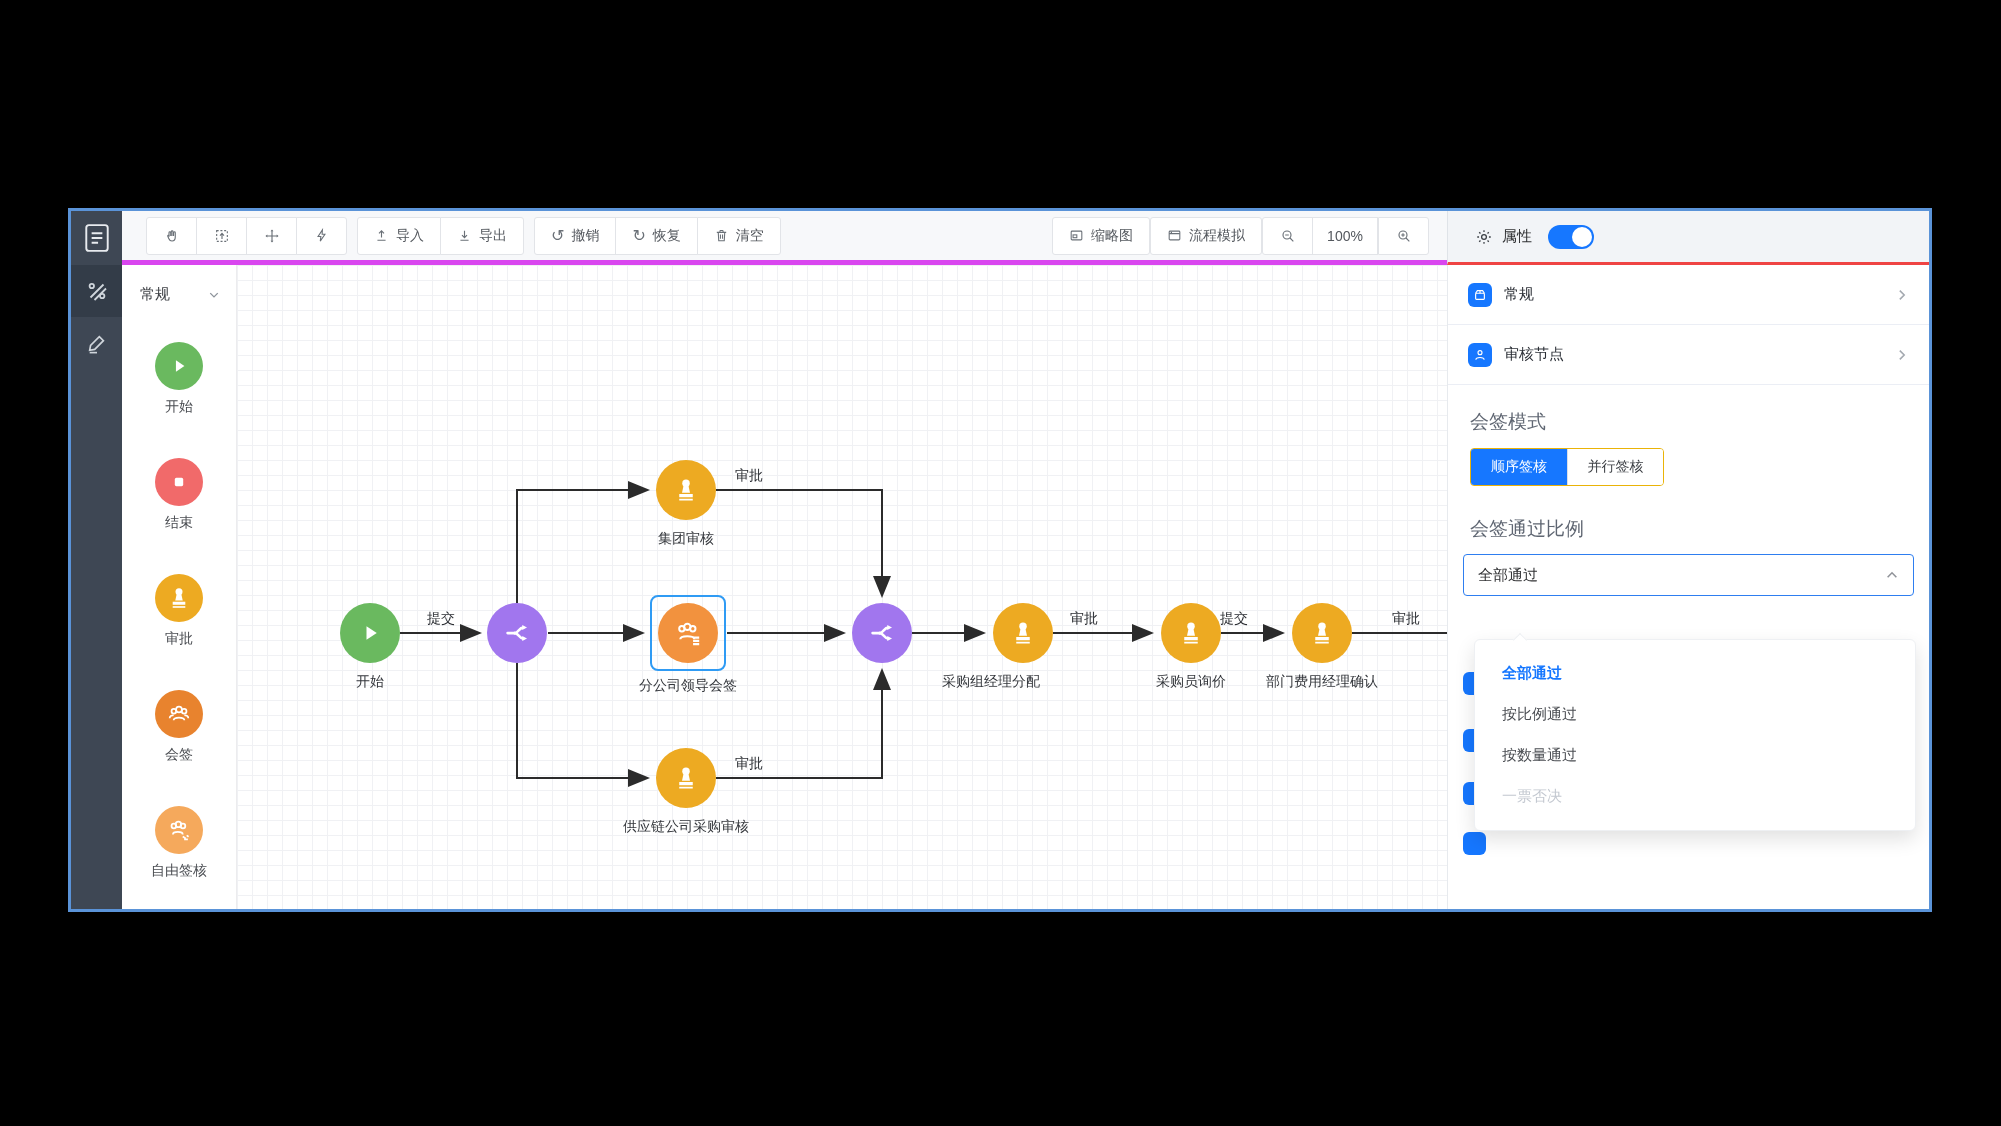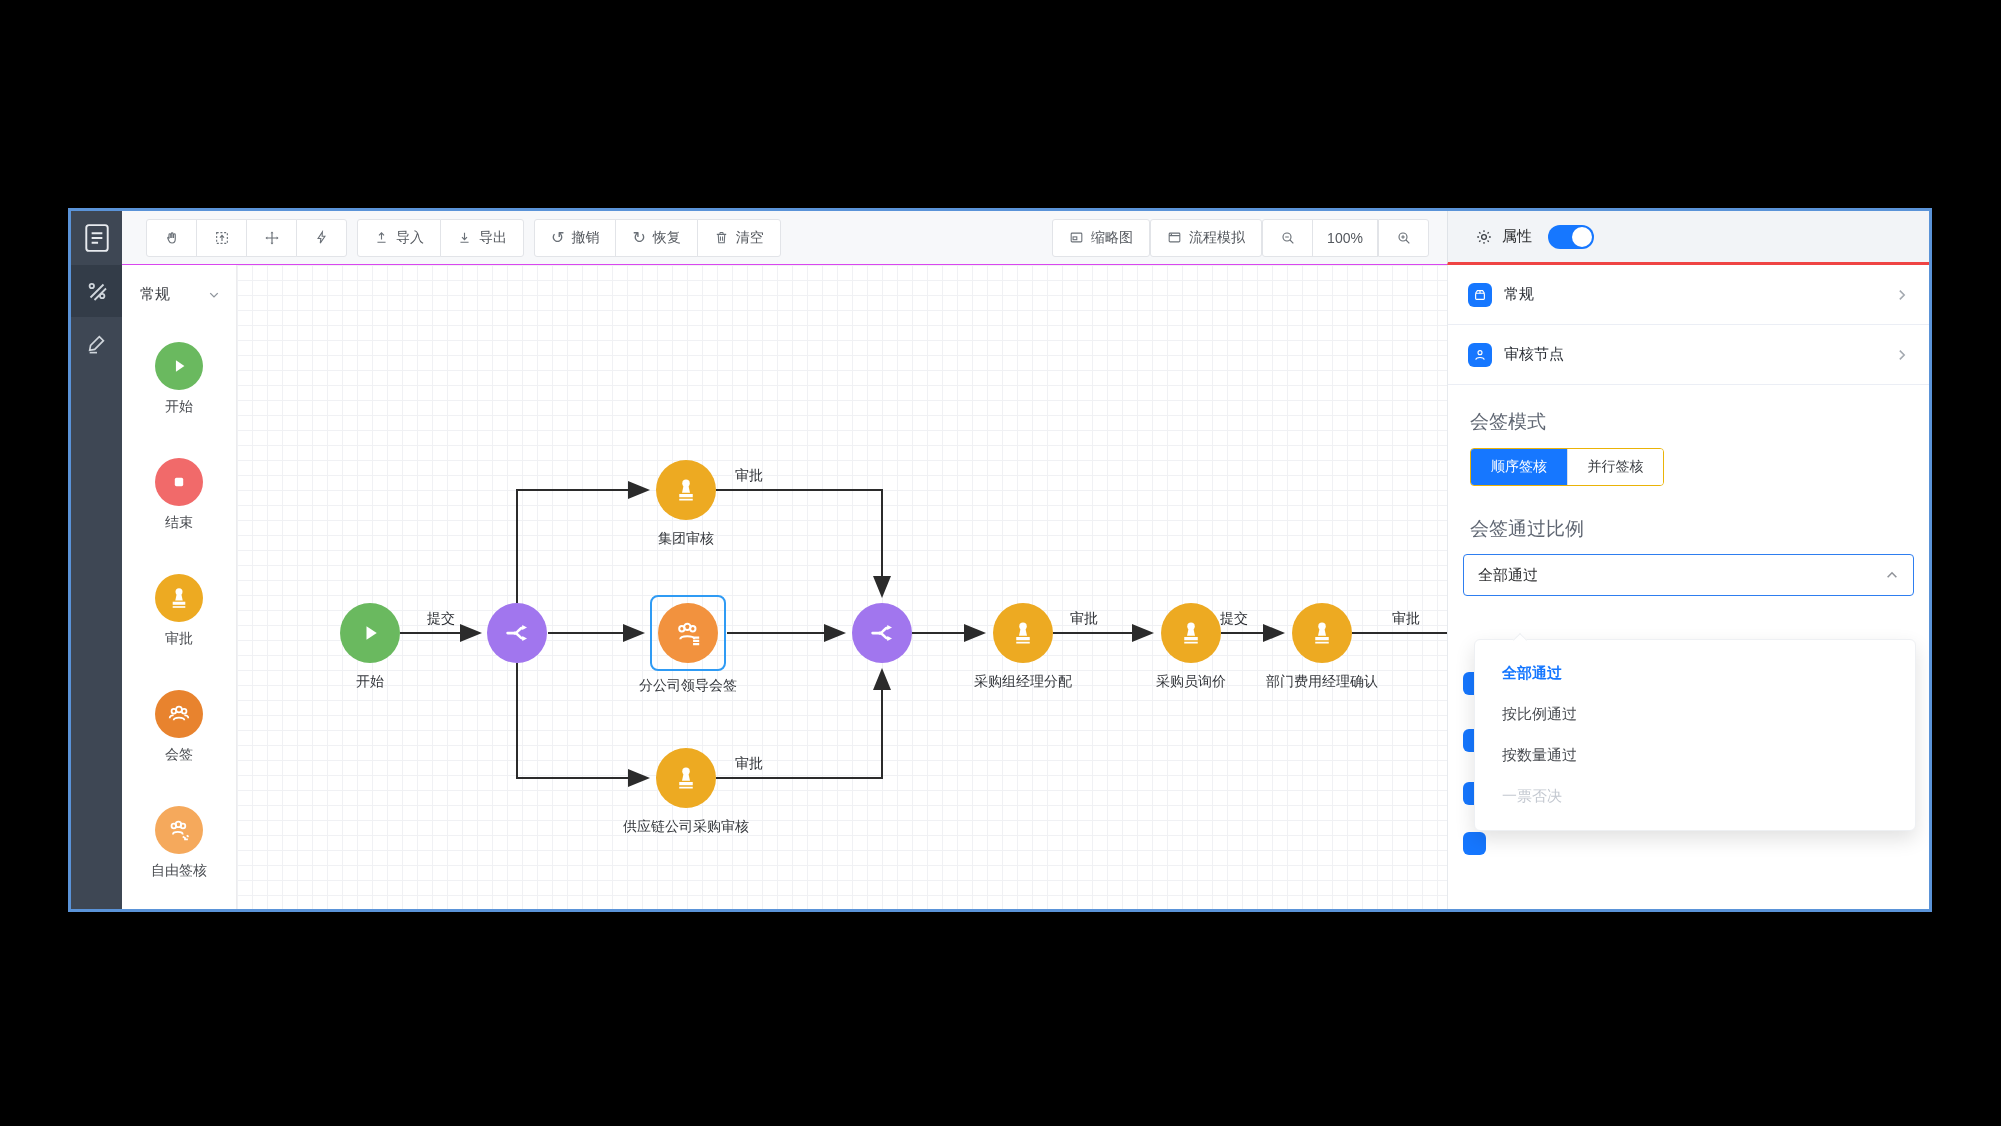--- a/index.html
+++ b/index.html
@@ -8,21 +8,21 @@
   .app{position:absolute;left:68px;top:208px;width:1864px;height:704px;border:3px solid #5a93d8;
     background:#fff;display:flex;}
   
   .rail{width:51px;background:#3e4754;flex:0 0 51px;display:flex;flex-direction:column;align-items:center;}
   .rail-logo{width:51px;height:54px;display:flex;align-items:center;justify-content:center;}
   .rail-item{width:51px;height:52px;display:flex;align-items:center;justify-content:center;color:#c9cfd6;}
   .rail-item.active{background:#333c48;}
   
   .main{flex:1;display:flex;flex-direction:column;min-width:0;}
   .topbar{height:54px;flex:0 0 54px;display:flex;}
-  .toolbar{flex:1;background:#f7f8fa;border-bottom:1px solid #d946ef;display:flex;align-items:center;
+  .toolbar{flex:1;background:#f7f8fa;border-bottom:5px solid #d946ef;display:flex;align-items:center;
     padding-left:24px;color:#54585e;}
   .tb-group{display:flex;}
   .tb-btn{height:38px;background:#fff;border:1px solid #e2e4e8;display:flex;align-items:center;
     justify-content:center;gap:7px;font-size:14px;color:#54585e;cursor:pointer;}
   .tb-btn.icon-only{width:51px;}
   .tb-btn.with-text{padding:0 16px;}
   .tb-group .tb-btn + .tb-btn{margin-left:-1px;}
   .tb-group .tb-btn:first-child{border-radius:3px 0 0 3px;}
   .tb-group .tb-btn:last-child{border-radius:0 3px 3px 0;}
   .tb-group .tb-btn:only-child{border-radius:3px;}
@@ -374,21 +374,21 @@
         </div>
 
         <div class="node" style="left: 756px; top: 338px; background-color: rgb(237, 170, 34);">
           <svg width="30" height="30" viewBox="0 0 24 24">
             <circle cx="12" cy="6.6" r="3" fill="#fff"></circle>
               <path d="M10 8.8 L8.8 14.2 H15.2 L14 8.8 Z" fill="#fff"></path>
             <rect x="6.6" y="15.2" width="10.8" height="2.6" fill="#fff"></rect>
               <rect x="6.6" y="19" width="10.8" height="1.4" fill="#fff"></rect>
           </svg>
         </div>
-        <div class="nlabel" style="left:706px;top:408px">采购组经理分配</div>
+        <div class="nlabel" style="left:674px;top:408px">采购组经理分配</div>
 
         <div class="node" style="left: 924px; top: 338px; background-color: rgb(237, 170, 34);">
           <svg width="30" height="30" viewBox="0 0 24 24">
             <circle cx="12" cy="6.6" r="3" fill="#fff"></circle>
               <path d="M10 8.8 L8.8 14.2 H15.2 L14 8.8 Z" fill="#fff"></path>
             <rect x="6.6" y="15.2" width="10.8" height="2.6" fill="#fff"></rect>
               <rect x="6.6" y="19" width="10.8" height="1.4" fill="#fff"></rect>
           </svg>
         </div>
         <div class="nlabel" style="left:874px;top:408px">采购员询价</div>

